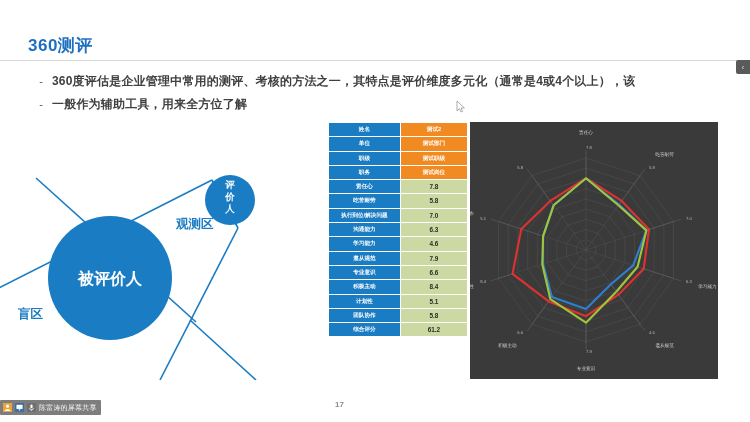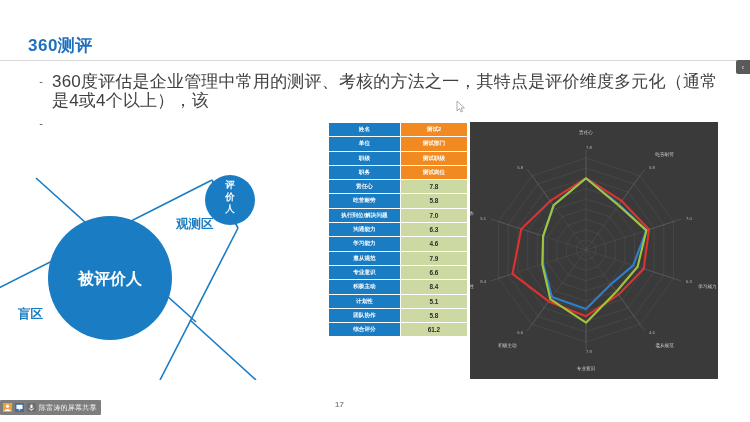--- a/index.html
+++ b/index.html
@@ -18,21 +18,21 @@
     position:absolute;left:0;top:60px;width:750px;height:1px;background:#d9d9d9;
   }
 
   
   .bullets{position:absolute;left:30px;top:72px;width:690px;}
   .bullet{display:flex;align-items:flex-start;margin-bottom:4px;}
   .bullet .dash{
     width:22px;flex:0 0 22px;color:#555;font-size:11px;line-height:19px;text-align:center;
   }
   .bullet .btxt{
-    font-size:17px;font-weight:normal;color:#404040;line-height:19px;
+    font-size:12px;font-weight:bold;color:#404040;line-height:19px;
     letter-spacing:.2px;
   }
 
   
   .cursor{position:absolute;left:456px;top:100px;width:10px;height:13px;}
 
   
   .diagram{position:absolute;left:0;top:150px;width:300px;height:230px;}
   .diagram svg{display:block;}
 
@@ -94,20 +94,23 @@
 
   <div class="bullets">
     <div class="bullet">
       <div class="dash">-</div>
       <div>
         <div class="btxt">360度评估是企业管理中常用的测评、考核的方法之一，其特点是评价维度多元化（通常是4或4个以上），该</div>
       </div>
     </div>
     <div class="bullet">
       <div class="dash">-</div>
+      <div>
+        <div class="btxt">一般作为辅助工具，用来全方位了解</div>
+      </div>
     </div>
   </div>
 
   <svg class="cursor" viewBox="0 0 10 13">
     <path d="M1 1 L1 11 L3.4 8.6 L5 12 L6.6 11.3 L5 8 L8.4 8 Z" fill="#ffffff" stroke="#8a8a8a" stroke-width="0.7"></path>
   </svg>
 
   <div class="diagram">
     <svg width="300" height="230" viewBox="0 0 300 230">
       <g stroke="#1a7cc2" stroke-width="1.6" fill="none">

